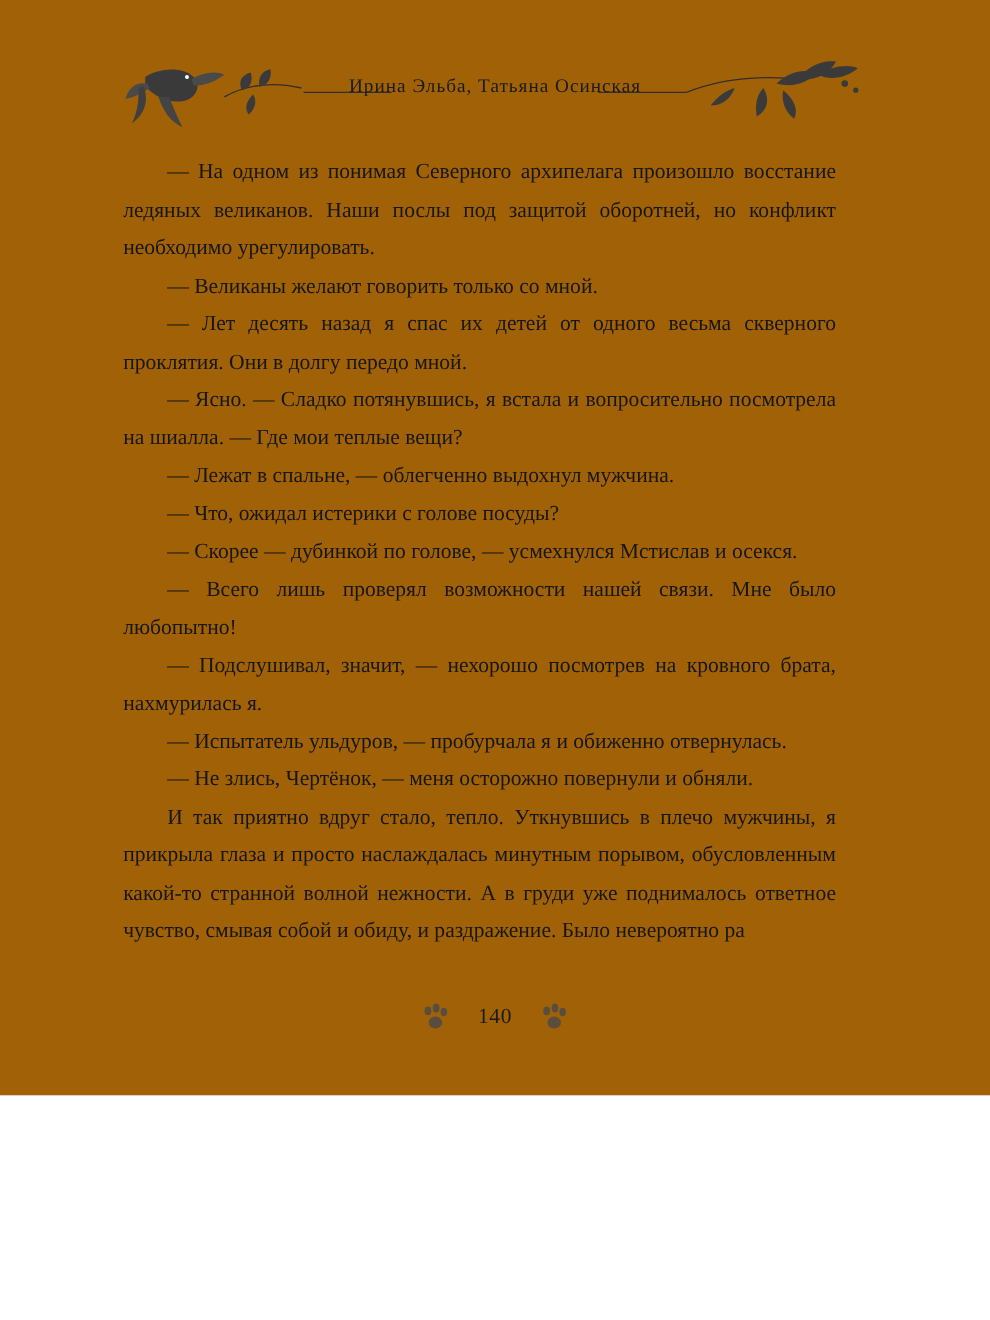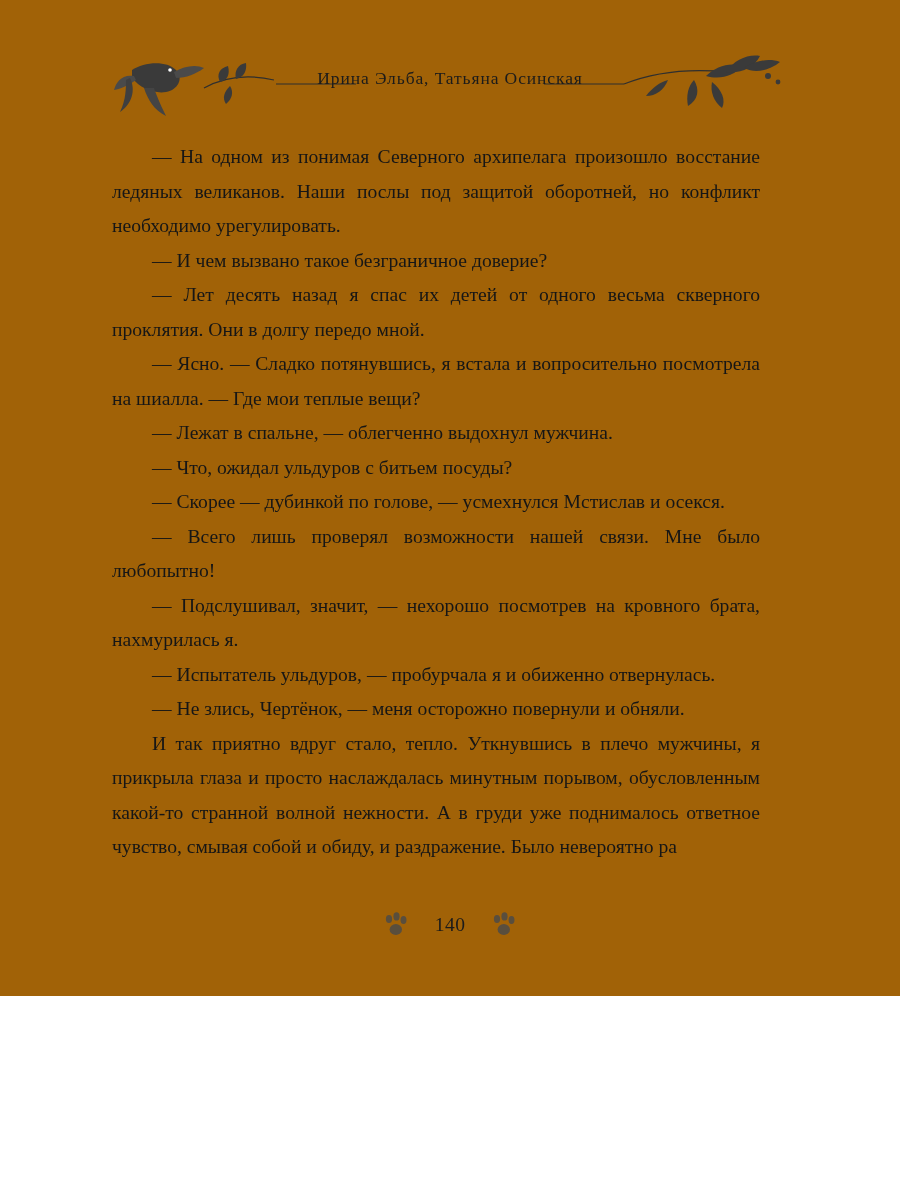--- a/index.html
+++ b/index.html
@@ -133,25 +133,25 @@
           <circle cx="660" cy="30" r="3" fill="#3a3a3a" stroke="none"></circle>
           <circle cx="670" cy="36" r="2.4" fill="#3a3a3a" stroke="none"></circle>
         </g>
       </g>
     </svg>
     <div class="header-title">Ирина Эльба, Татьяна Осинская</div>
   </div>
 
   <div class="body-text">
     <p>— На одном из понимая Северного архипелага про­изошло восстание ледяных великанов. Наши послы под за­щитой оборотней, но конфликт необходимо урегулировать.</p>
-    <p>— И чем вызвано такое безграничное доверие?</p>
+    <p>— Великаны желают говорить только со мной.</p>
     <p>— Лет десять назад я спас их детей от одного весьма сквер­ного проклятия. Они в долгу передо мной.</p>
     <p>— Ясно. — Сладко потянувшись, я встала и вопросительно посмотрела на шиалла. — Где мои теплые вещи?</p>
     <p>— Лежат в спальне, — облегченно выдохнул мужчина.</p>
-    <p>— Что, ожидал ульдуров с битьем посуды?</p>
+    <p>— Что, ожидал истерики с голове посуды?</p>
     <p>— Скорее — дубинкой по голове, — усмехнулся Мстислав и осекся.</p>
     <p>— Всего лишь проверял возможности нашей связи. Мне было любопытно!</p>
     <p>— Подслушивал, значит, — нехорошо посмотрев на кров­ного брата, нахмурилась я.</p>
     <p>— Испытатель ульдуров, — пробурчала я и обиженно отвернулась.</p>
     <p>— Не злись, Чертёнок, — меня осторожно повернули и обняли.</p>
     <p>И так приятно вдруг стало, тепло. Уткнувшись в плечо мужчины, я прикрыла глаза и просто наслаждалась минут­ным порывом, обусловленным какой-то странной волной нежности. А в груди уже поднималось ответное чувство, смы­вая собой и обиду, и раздражение. Было невероятно ра­</p>
   </div>
 
   <div class="footer">
     <div class="footer-inner">

